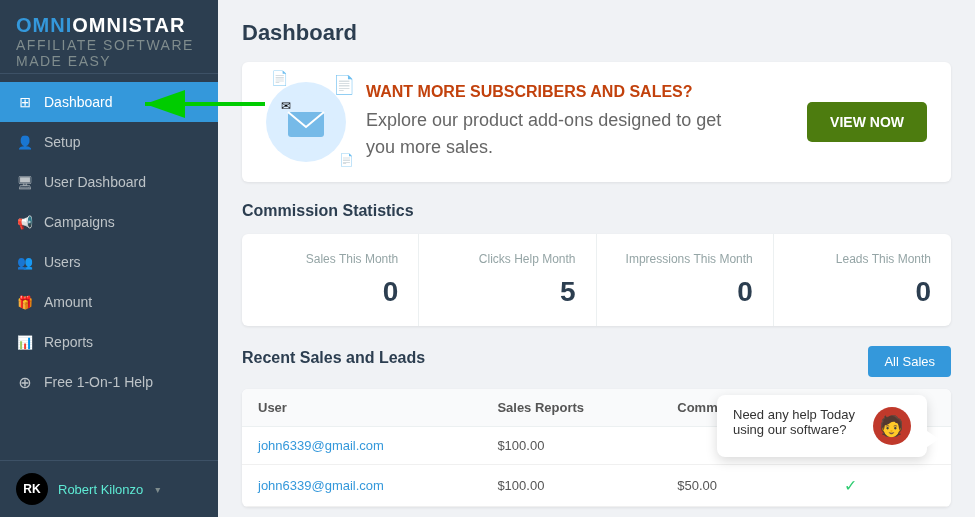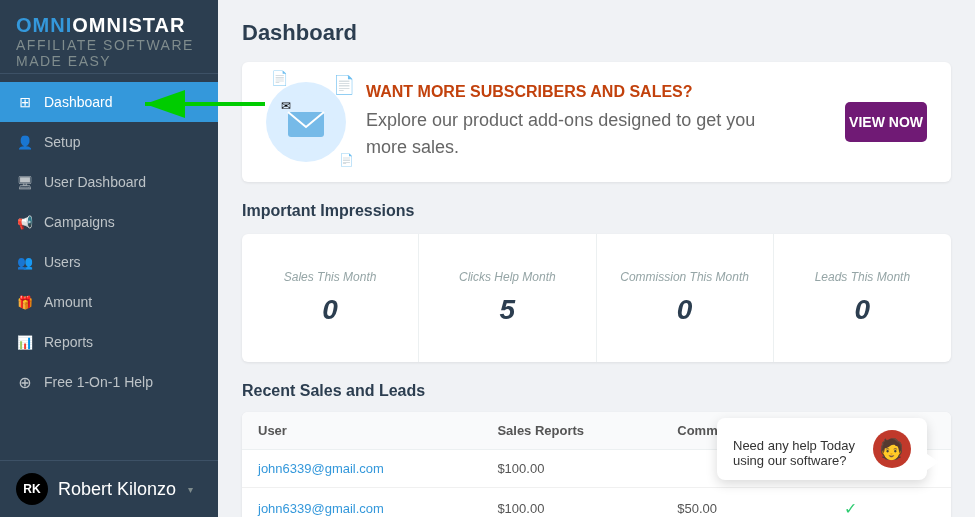--- a/index.html
+++ b/index.html
@@ -54,21 +54,21 @@
       cursor: pointer;
     }
     .avatar {
       width: 32px; height: 32px;
       background: #000000;
       border-radius: 50%;
       display: flex; align-items: center; justify-content: center;
       color: white; font-size: 12px; font-weight: 700;
       flex-shrink: 0;
     }
-    .user-name { color: #ffffff; font-size: 18px; }
+    .user-name { color: #5eead4; font-size: 13px; }
     .chevron-down { color: #7f8c8d; font-size: 10px; margin-left: 2px; }
 
     
     .main {
       flex: 1;
       overflow-y: auto;
       padding: 20px 24px;
       background: #f0f2f5;
     }
     .page-title {
@@ -100,24 +100,24 @@
     }
     .promo-text { flex: 1; }
     .promo-headline {
       font-size: 16px;
       font-weight: 700;
       color: #c2410c;
       margin-bottom: 6px;
     }
     .promo-sub { font-size: 18px; color: #666; line-height: 1.5; }
     .btn-view-now {
-      background: #701a75;
+      background: #4d7c0f;
       color: white;
       border: none;
-      padding: 12px 4px;
+      padding: 12px 23px;
       border-radius: 5px;
       font-size: 14px;
       font-weight: 700;
       cursor: pointer;
       white-space: nowrap;
       flex-shrink: 0;
       margin-left: 42px;
     }
 
     
@@ -131,24 +131,23 @@
       display: grid;
       grid-template-columns: repeat(4, 1fr);
       gap: 0;
       background: white;
       border-radius: 6px;
       box-shadow: 0 1px 3px rgba(0,0,0,0.08);
       margin-bottom: 20px;
       overflow: hidden;
     }
     .stat-card {
-      padding: 36px 20px;
+      padding: 18px 20px;
       border-right: 1px solid #ecf0f1;
-      text-align: center;
-      font-style: italic;
+      text-align: right;
     }
     .stat-card:last-child { border-right: none; }
     .stat-label { font-size: 12px; color: #95a5a6; margin-bottom: 10px; }
     .stat-value { font-size: 28px; font-weight: 700; color: #2c3e50; }
 
     
     .recent-sales-header {
       display: flex;
       justify-content: space-between;
       align-items: center;
@@ -195,21 +194,21 @@
       bottom: 50px;
       right: 24px;
       background: white;
       border-radius: 8px;
       padding: 12px 16px;
       box-shadow: 0 4px 12px rgba(0,0,0,0.15);
       width: 210px;
       font-size: 13px;
       color: #333;
       display: flex;
-      align-items: flex-end;
+      align-items: flex-start;
       gap: 10px;
       z-index: 100;
     }
     .chat-avatar {
       width: 38px; height: 38px;
       border-radius: 50%;
       background: #c0392b;
       flex-shrink: 0;
       overflow: hidden;
       display: flex; align-items: center; justify-content: center;
@@ -314,42 +313,43 @@
       <div style="position:absolute;top:-12px;left:5px;font-size:14px">📄</div>
       <div style="position:absolute;bottom:-5px;right:-8px;font-size:12px">📄</div>
     </div>
     <div class="promo-text">
       <div class="promo-headline">WANT MORE SUBSCRIBERS AND SALES?</div>
       <div class="promo-sub">Explore our product add-ons designed to get you more sales.</div>
     </div>
     <button class="btn-view-now">VIEW NOW</button>
   </div>
 
-  <div class="section-title">Important Impressions</div>
+  <div class="section-title">Commission Statistics</div>
   <div class="stats-grid">
     <div class="stat-card">
       <div class="stat-label">Sales This Month</div>
       <div class="stat-value">0</div>
     </div>
     <div class="stat-card">
       <div class="stat-label">Clicks Help Month</div>
       <div class="stat-value">5</div>
     </div>
     <div class="stat-card">
-      <div class="stat-label">Commission This Month</div>
+      <div class="stat-label">Impressions This Month</div>
       <div class="stat-value">0</div>
     </div>
     <div class="stat-card">
       <div class="stat-label">Leads This Month</div>
       <div class="stat-value">0</div>
     </div>
   </div>
 
   <div class="recent-sales-header">
-    <div class="section-title" style="margin-bottom:0">Recent Sales and Leads</div>
+    <div class="section-title" style="margin-bottom:8px">Recent Sales and Leads</div>
+    <button class="btn-all-sales">All Sales</button>
   </div>
   <div class="table-container">
     <table>
       <thead>
         <tr>
           <th>User</th>
           <th>Sales Reports</th>
           <th>Commission</th>
           <th>Amount</th>
         </tr>

